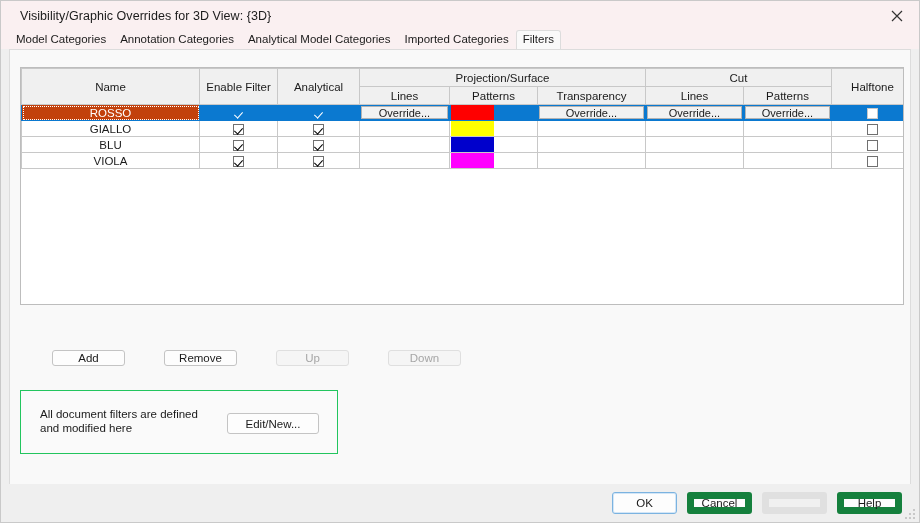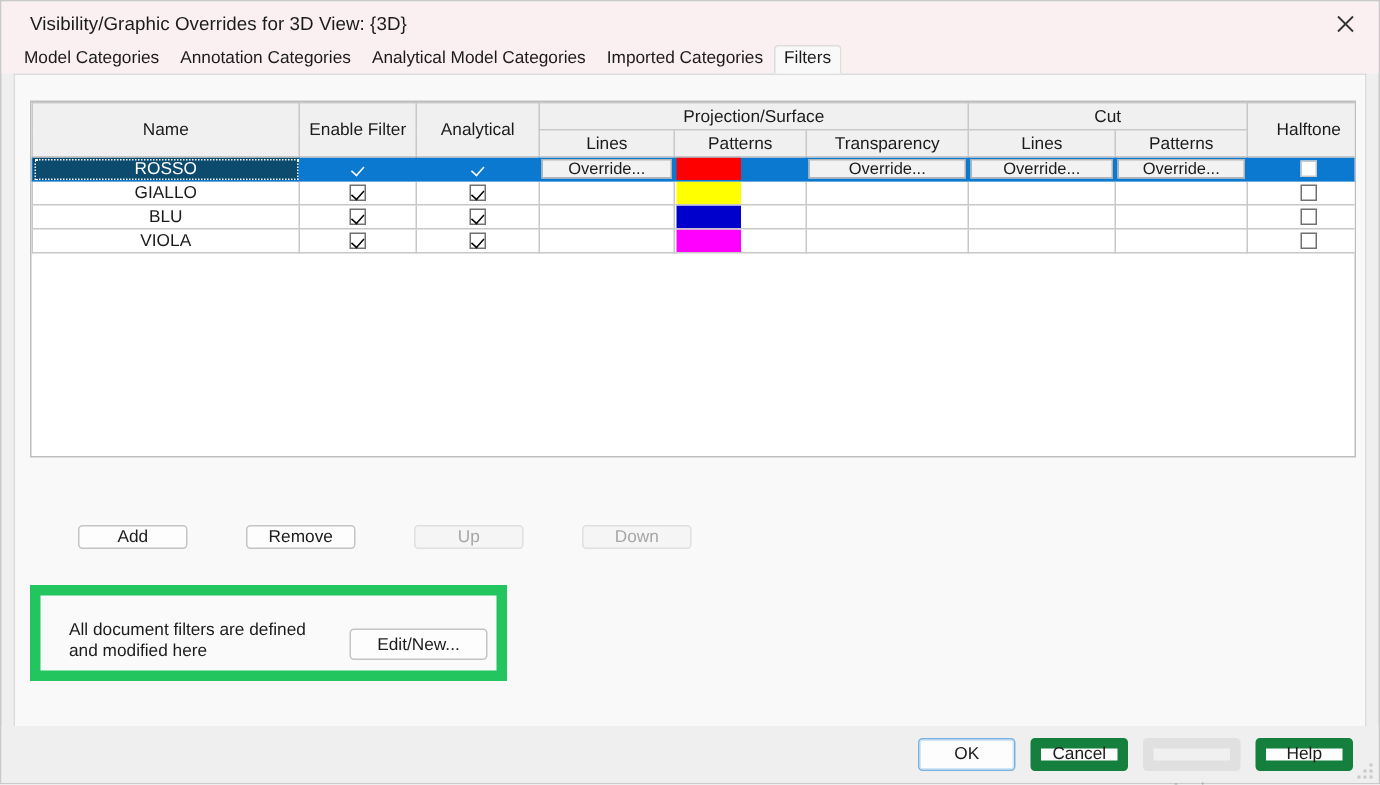--- a/index.html
+++ b/index.html
@@ -136,21 +136,21 @@
     color: #1b1b1b;
   }
 
   
   tr.selected td {
     background: #0b79d0;
     color: #ffffff;
     border-color: #0b79d0;
   }
   tr.selected td.name-cell {
-    background: #0c4a6e;
+    background: #c2410c;
     color: #ffffff;
     outline: 1px dotted #ffffff;
     outline-offset: -2px;
   }
 
   
   .cb {
     width: 11px; height: 11px;
     display: inline-block;
     background: #ffffff;
@@ -232,21 +232,21 @@
     background: #f5f5f5;
     border-color: #dfdfdf;
   }
 
   
   .infobox {
     position: absolute;
     left: 10px; top: 340px;
     width: 318px; height: 64px;
     background: #fafafa;
-    border: 7px solid #22c55e;
+    border: 1px solid #22c55e;
     box-sizing: border-box;
   }
   .info-text {
     position: absolute;
     left: 19px; top: 16px;
     width: 170px;
     font-size: 11.5px;
     line-height: 14px;
     color: #1b1b1b;
   }

